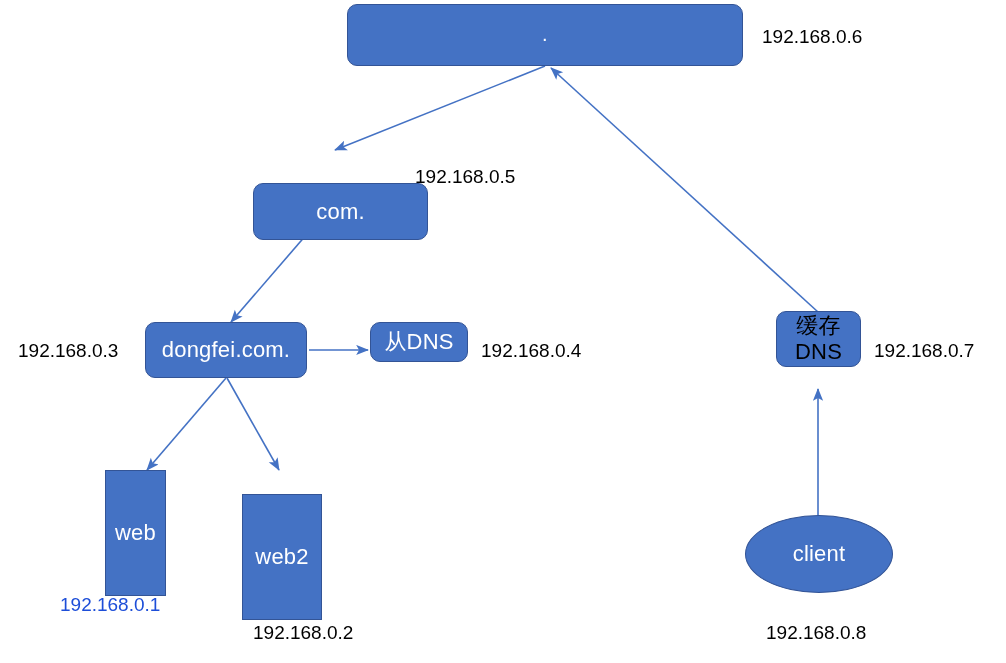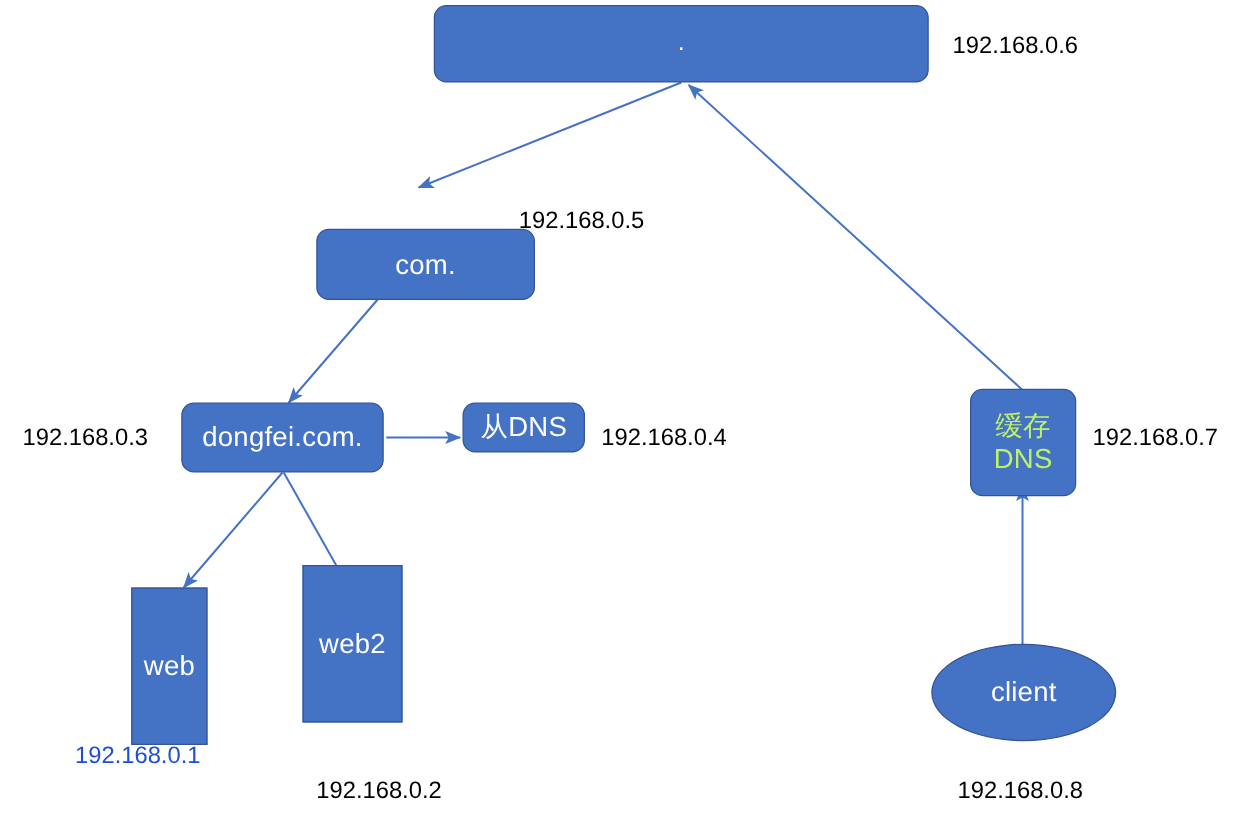--- a/index.html
+++ b/index.html
@@ -80,24 +80,24 @@
         <line x1="818" y1="312" x2="551" y2="68" stroke="#4472C4" marker-end="url(#arrowhead)"></line>
         <line x1="818" y1="516" x2="818" y2="389" stroke="#4472C4" marker-end="url(#arrowhead)"></line>
       </g>
   </svg>
 
   <div id="node-layer">
       <div class="node rounded node-root" style="left: 347px; top: 4px; width: 396px; height: 62px; background: rgb(68, 114, 196); border-color: rgb(51, 84, 150); color: rgb(255, 255, 255);">.</div>
       <div class="node rounded" style="left: 253px; top: 148px; width: 175px; height: 57px; background: rgb(68, 114, 196); border-color: rgb(51, 84, 150); color: rgb(255, 255, 255); margin-top: 35px;">com.</div>
       <div class="node rounded" style="left: 145px; top: 322px; width: 162px; height: 56px; background: rgb(68, 114, 196); border-color: rgb(51, 84, 150); color: rgb(255, 255, 255);">dongfei.com.</div>
       <div class="node rounded" style="left: 370px; top: 322px; width: 98px; height: 40px; background: rgb(68, 114, 196); border-color: rgb(51, 84, 150); color: rgb(255, 255, 255);">从DNS</div>
-      <div class="node rounded" style="left: 776px; top: 311px; width: 85px; height: 86px; background: rgb(68, 114, 196); border-color: rgb(51, 84, 150); color: #bef264;">缓存
+      <div class="node rounded" style="left: 776px; top: 311px; width: 85px; height: 56px; background: rgb(68, 114, 196); border-color: rgb(51, 84, 150); color: #000000;">缓存
 DNS</div>
       <div class="node sharp" style="left: 105px; top: 470px; width: 61px; height: 126px; background: rgb(68, 114, 196); border-color: rgb(51, 84, 150); color: rgb(255, 255, 255);">web</div>
-      <div class="node sharp" style="left: 242px; top: 452px; width: 80px; height: 126px; background: rgb(68, 114, 196); border-color: rgb(51, 84, 150); color: rgb(255, 255, 255);">web2</div>
+      <div class="node sharp" style="left: 242px; top: 494px; width: 80px; height: 126px; background: rgb(68, 114, 196); border-color: rgb(51, 84, 150); color: rgb(255, 255, 255);">web2</div>
       <div class="node ellipse" style="left: 745px; top: 515px; width: 148px; height: 78px; background: rgb(68, 114, 196); border-color: rgb(51, 84, 150); color: rgb(255, 255, 255);">client</div>
     </div>
   <div id="label-layer">
       <div class="iplabel" style="left: 762px; top: 24px; color: rgb(0, 0, 0);">192.168.0.6</div>
       <div class="iplabel" style="left: 415px; top: 164px; color: rgb(0, 0, 0);">192.168.0.5</div>
       <div class="iplabel" style="left: 18px; top: 338px; color: rgb(0, 0, 0);">192.168.0.3</div>
       <div class="iplabel" style="left: 481px; top: 338px; color: rgb(0, 0, 0);">192.168.0.4</div>
       <div class="iplabel" style="left: 874px; top: 338px; color: rgb(0, 0, 0);">192.168.0.7</div>
       <div class="iplabel" style="left: 60px; top: 592px; color: #1d4ed8;">192.168.0.1</div>
       <div class="iplabel" style="left: 253px; top: 620px; color: rgb(0, 0, 0);">192.168.0.2</div>

